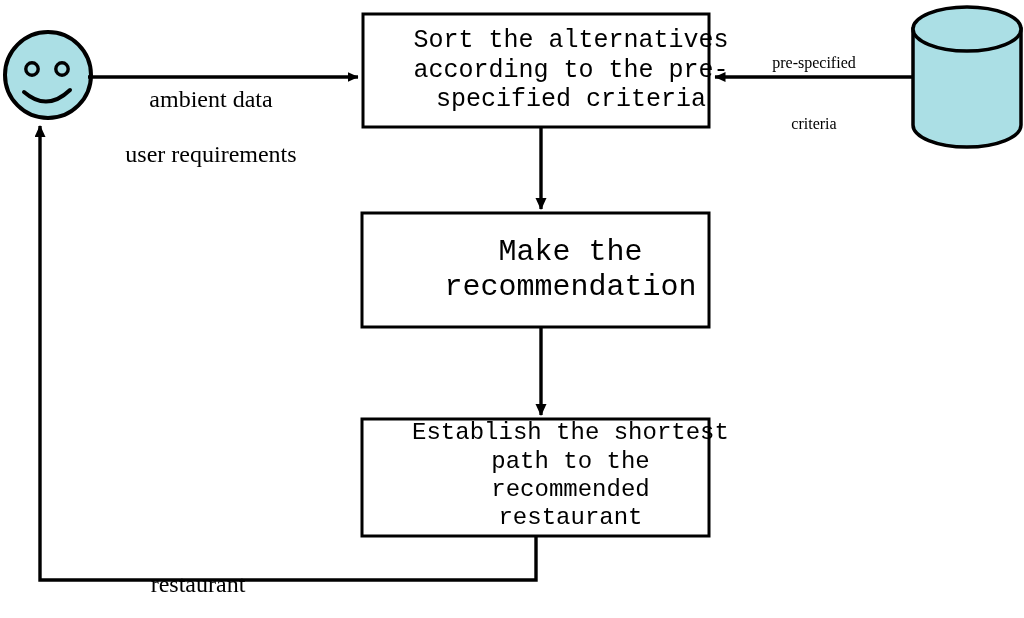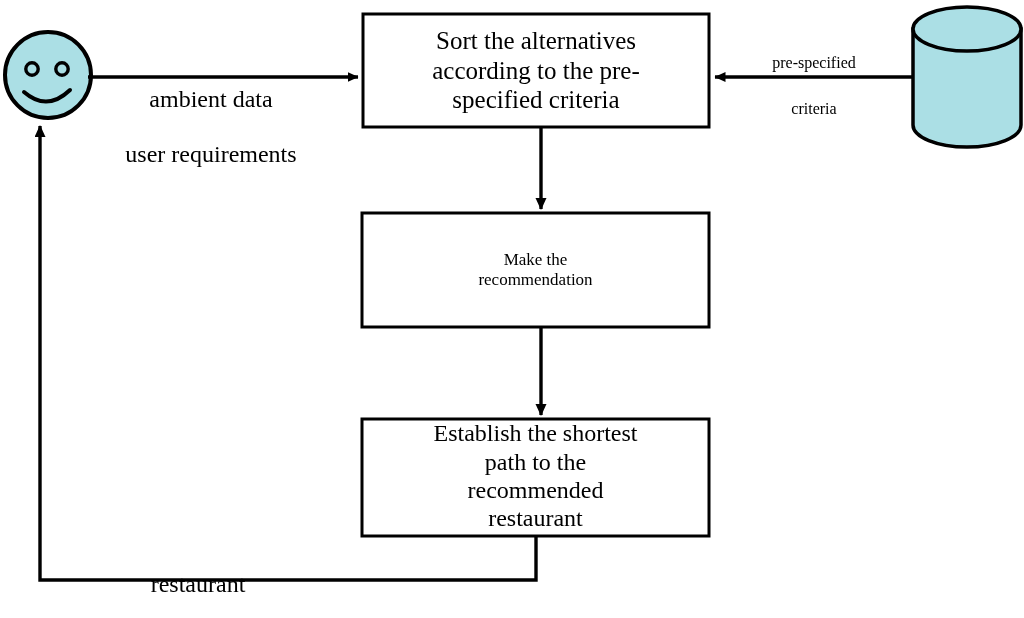--- a/index.html
+++ b/index.html
@@ -25,43 +25,44 @@
     top: 0;
     width: 1024px;
     height: 618px;
   }
   .node-label {
     position: absolute;
     display: flex;
     align-items: center;
     justify-content: center;
     text-align: center;
-    font-family: Liberation Serif, serif;
+    font-family: Liberation Mono, monospace;
     color: #000000;
     line-height: 1.18;
     white-space: pre-line;
     pointer-events: none;
+    padding-left: 35px;
   }
   .edge-label {
     position: absolute;
     text-align: center;
     font-family: "Liberation Serif", "DejaVu Serif", serif;
     color: #000000;
     line-height: 1.15;
     white-space: pre-line;
     pointer-events: none;
   }
   
   #label-sort {
     left: 362px; top: 13px; width: 348px; height: 115px;
     font-size: 25px;
   }
   #label-recommend {
     left: 361px; top: 212px; width: 349px; height: 116px;
-    font-size: 17px;
+    font-size: 30px;
   }
   #label-shortest-path {
     left: 361px; top: 418px; width: 349px; height: 116px;
     font-size: 24px;
   }
   
   #label-user-input {
     left: 76px; top: 49px; width: 270px;
     font-size: 24px;
   }
@@ -135,21 +136,21 @@
 recommended
 restaurant</div>
 
   <div class="edge-label" id="label-user-input">
     <div style="margin-top:9px;">ambient data</div>
     <div>user requirements</div>
   </div>
 
   <div class="edge-label" id="label-criteria-source">
     <div>pre-specified</div>
-    <div style="margin-top:9px;">criteria</div>
+    <div style="margin-top:24px;">criteria</div>
   </div>
 
   <div class="edge-label" id="label-feedback">
     <span class="fb-line1">restaurant</span>
     
   </div>
 
 </div>
 
 </body></html>

